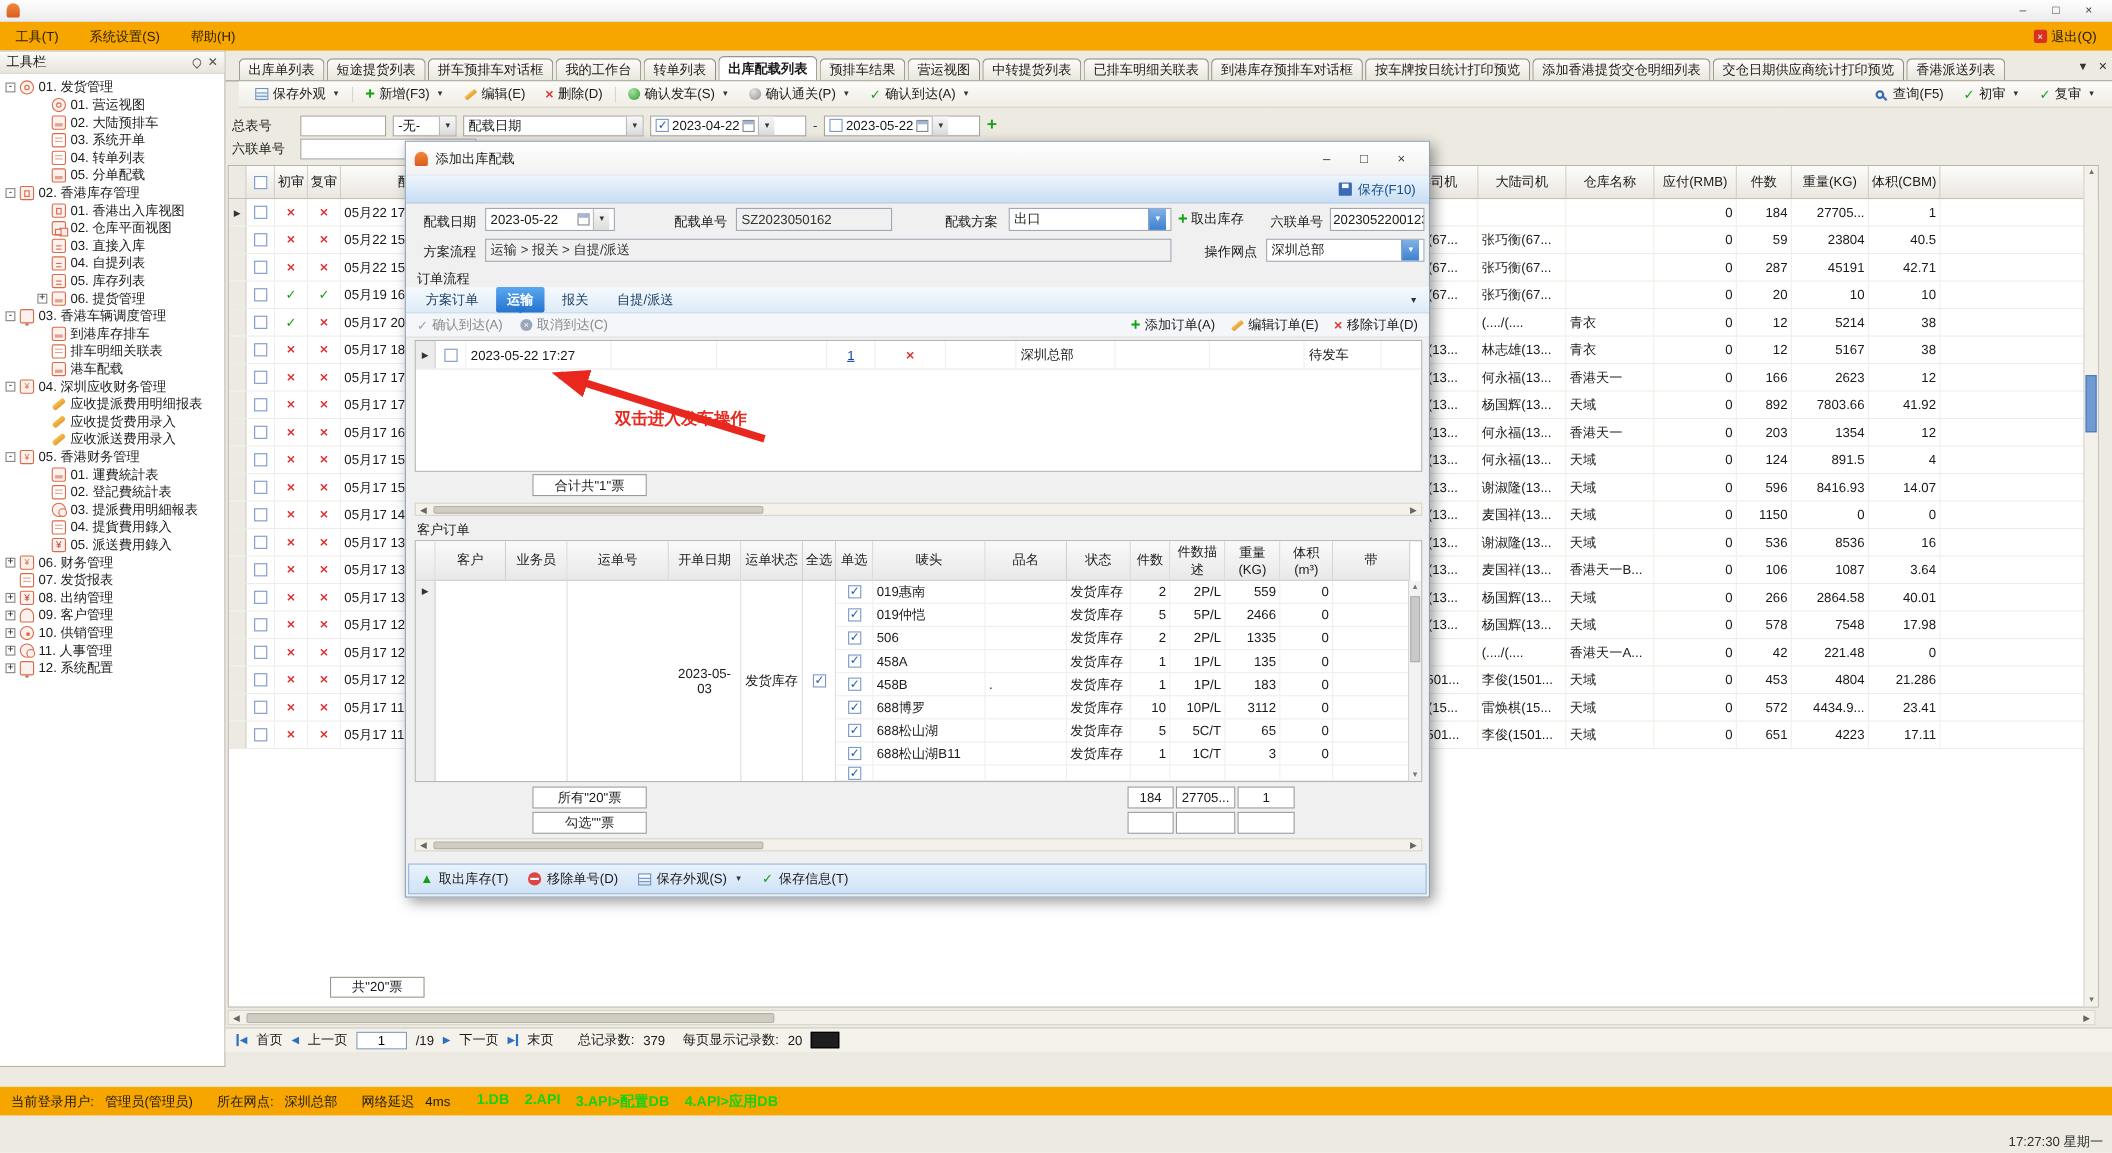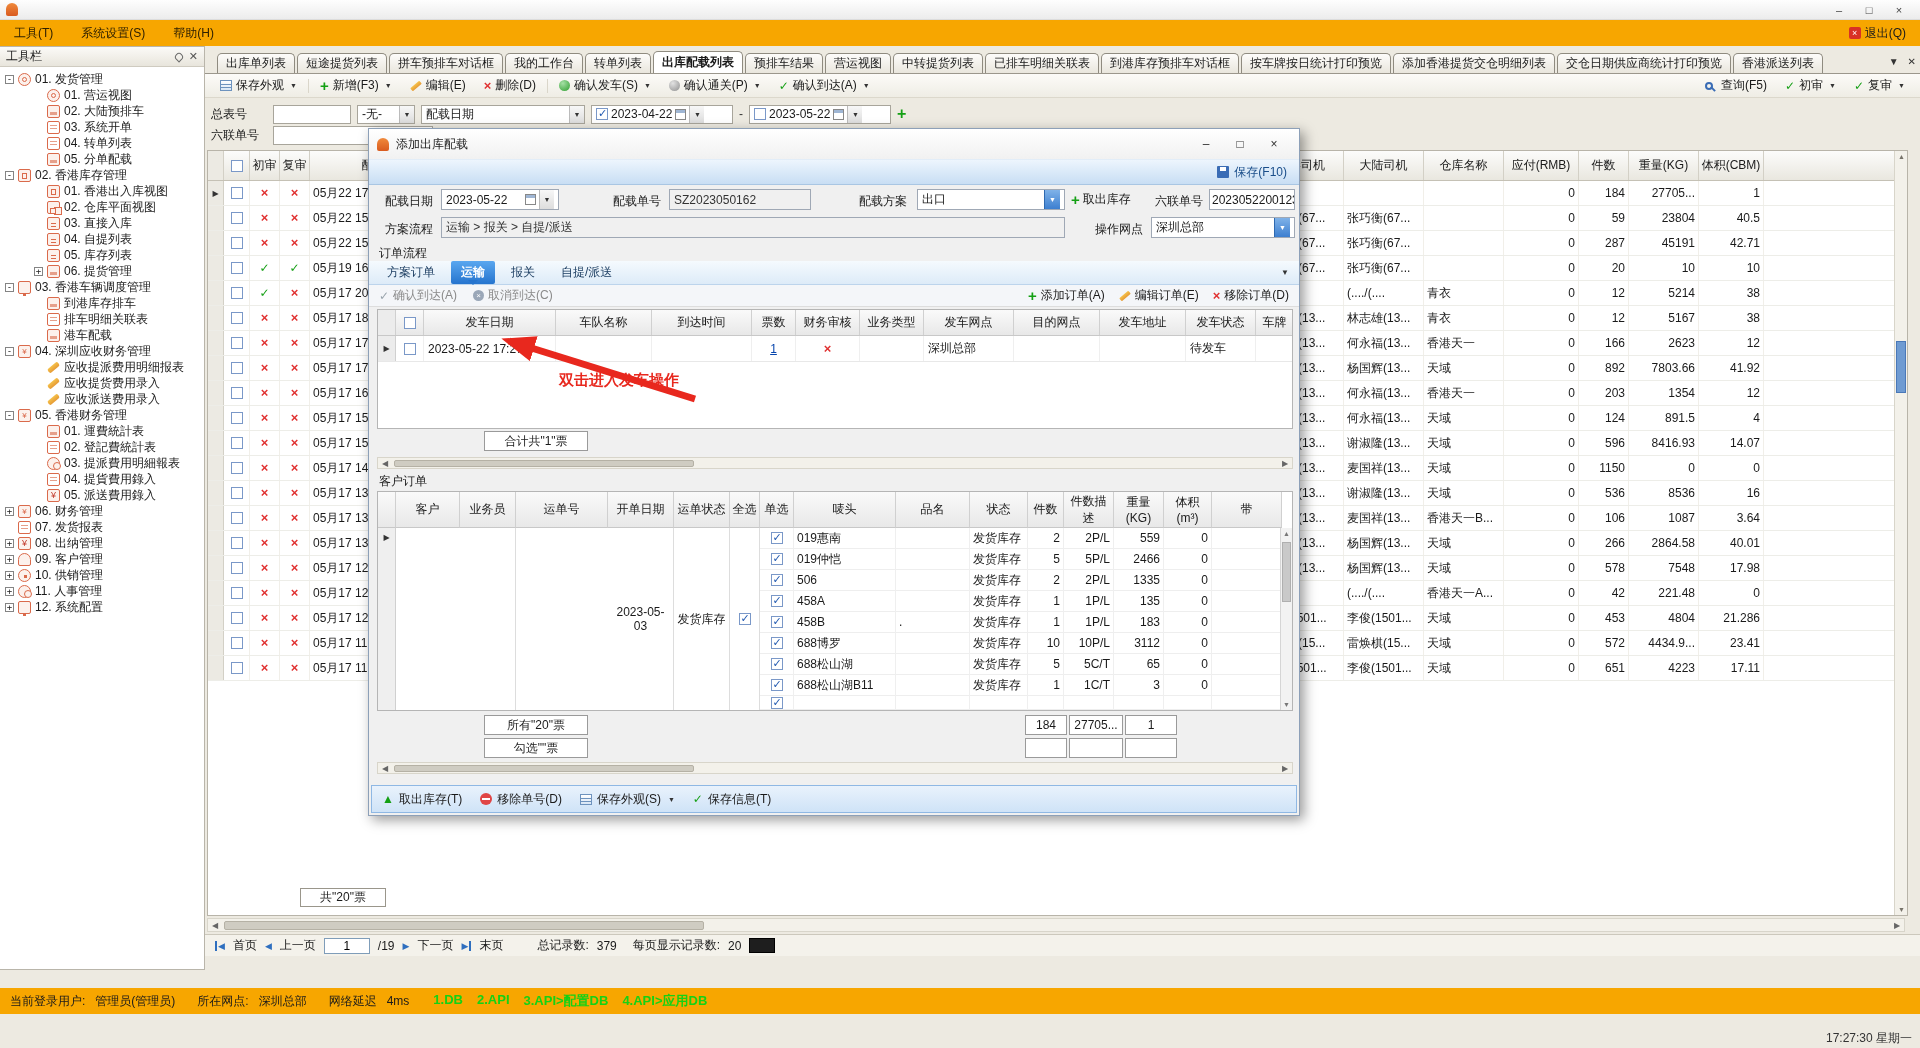--- a/index.html
+++ b/index.html
@@ -44,21 +44,21 @@
 .ti.finance-icon::after{content:'¥';position:absolute;inset:0;font-size:8px;line-height:11px;text-align:center;color:#DA6A4B}
 .ti.warehouse-icon::after{content:'';position:absolute;left:3px;right:3px;bottom:2px;height:4px;border:1px solid #DA6A4B}
 .ti.boxes-icon::after{content:'';position:absolute;left:2px;top:6px;width:4px;height:4px;border:1px solid #DA6A4B;box-shadow:5px 0 #FCF1EC,5px 0 0 1px #DA6A4B}
 .ti.storage-icon::after{content:'';position:absolute;left:3px;right:3px;top:5px;height:1px;background:#DA6A4B;box-shadow:0 3px #DA6A4B}
 
 .main{position:absolute;left:205px;top:46px;width:1715px;height:924px}
 .tabstrip{position:absolute;left:0;top:4px;right:0;height:24px;display:flex;align-items:flex-end;padding-left:12px;border-bottom:1px solid #9B978C;overflow:hidden}
 .tab{height:20px;line-height:18px;padding:0 8px;border:1px solid #8F8B80;border-bottom:none;border-radius:5px 5px 0 0;background:linear-gradient(#FDFCFA,#E9E6DD);margin-right:2px;white-space:nowrap}
 .tab.active{background:#FFF;font-weight:bold;height:22px;line-height:20px}
 .tab-corner{position:absolute;right:4px;top:10px;display:flex;gap:9px;color:#333;font-size:10px}
-.toolbar{position:absolute;left:0;top:28px;right:0;height:24px;background:linear-gradient(#FCFBF8,#EFEDE5);border-bottom:1px solid #DCD8CC;display:flex;align-items:center;padding:0 6px}
+.toolbar{position:absolute;left:12px;top:28px;right:0;height:24px;background:linear-gradient(#FCFBF8,#EFEDE5);border-bottom:1px solid #DCD8CC;display:flex;align-items:center;padding:0 6px}
 .tbtn{display:flex;align-items:center;gap:4px;padding:0 9px;height:20px;white-space:nowrap}
 .tcaret{font-size:7px;color:#333;margin-left:2px}
 .tb-right{margin-left:auto;display:flex;align-items:center}
 .sep{width:1px;height:14px;background:#DAD6CA;margin:0 2px}
 .i-table{width:12px;height:11px;border:1px solid #6E93BE;background:linear-gradient(#FFF,#D8E6F5);position:relative;flex:none}
 .i-table::after{content:'';position:absolute;left:0;right:0;top:3px;height:1px;background:#6E93BE;box-shadow:0 3px #6E93BE}
 .i-plus{color:#14A014;font-weight:bold;font-size:15px;line-height:12px}
 .i-pencil{width:12px;height:4px;background:linear-gradient(#F5C24B,#E69A35);border-radius:1px;transform:rotate(-40deg);flex:none}
 .i-x{color:#E03131;font-weight:bold;font-size:13px;line-height:12px}
 .i-ok{color:#17A017;font-weight:bold;font-size:12px;line-height:12px}
@@ -945,21 +945,21 @@
     <span class="pg-ico pg-first">◀</span>
     <span>首页</span>
     <span class="pg-ico">◀</span>
     <span>上一页</span>
     <input class="pg-in" value="1" style="">
     <span>/19</span>
     <span class="pg-ico">▶</span>
     <span>下一页</span>
     <span class="pg-ico pg-last">▶</span>
     <span>末页</span>
-    <span style="margin-left:26px">总记录数:</span>
+    <span style="margin-left:14px">总记录数:</span>
     <span>379</span>
     <span style="margin-left:8px">每页显示记录数:</span>
     <span>20</span>
     <span class="pg-dark"></span>
   </div>
 </div>
 
 <div class="statusbar">
   <span>当前登录用户:</span>
   <span>管理员(管理员)</span>
@@ -1054,37 +1054,20 @@
           <span>编辑订单(E)</span>
         </span>
       <span class="sub-item">
           <span class="i-x">×</span>
           <span>移除订单(D)</span>
         </span>
     </span>
   </div>
 
   <div class="v-grid" id="vgrid">
-      <div class="v-hrow">
-        <div class="v-hcell v-ind" style="width: 18px; flex: 0 0 auto;"></div>
-        <div class="v-hcell" style="width: 28px; flex: 0 0 auto;">
-          <span class="cbx"></span>
-        </div>
-        <div class="v-hcell" style="width: 132px; flex: 0 0 auto;">发车日期</div>
-        <div class="v-hcell" style="width: 96px; flex: 0 0 auto;">车队名称</div>
-        <div class="v-hcell" style="width: 100px; flex: 0 0 auto;">到达时间</div>
-        <div class="v-hcell" style="width: 44px; flex: 0 0 auto;">票数</div>
-        <div class="v-hcell" style="width: 64px; flex: 0 0 auto;">财务审核</div>
-        <div class="v-hcell" style="width: 64px; flex: 0 0 auto;">业务类型</div>
-        <div class="v-hcell" style="width: 90px; flex: 0 0 auto;">发车网点</div>
-        <div class="v-hcell" style="width: 86px; flex: 0 0 auto;">目的网点</div>
-        <div class="v-hcell" style="width: 86px; flex: 0 0 auto;">发车地址</div>
-        <div class="v-hcell" style="width: 70px; flex: 0 0 auto;">发车状态</div>
-        <div class="v-hcell" style="width: 38px; flex: 0 0 auto;">车牌</div>
-      </div>
       <div class="v-row">
         <div class="v-cell v-ind" style="width: 18px; flex: 0 0 auto;">▶</div>
         <div class="v-cell" style="width: 28px; flex: 0 0 auto; justify-content: center;">
           <span class="cbx"></span>
         </div>
         <div class="v-cell" style="width: 132px; flex: 0 0 auto;">2023-05-22 17:27</div>
         <div class="v-cell" style="width: 96px; flex: 0 0 auto;"></div>
         <div class="v-cell" style="width: 100px; flex: 0 0 auto;"></div>
         <div class="v-cell" style="width: 44px; flex: 0 0 auto; justify-content: center;">
           <span class="link">1</span>

